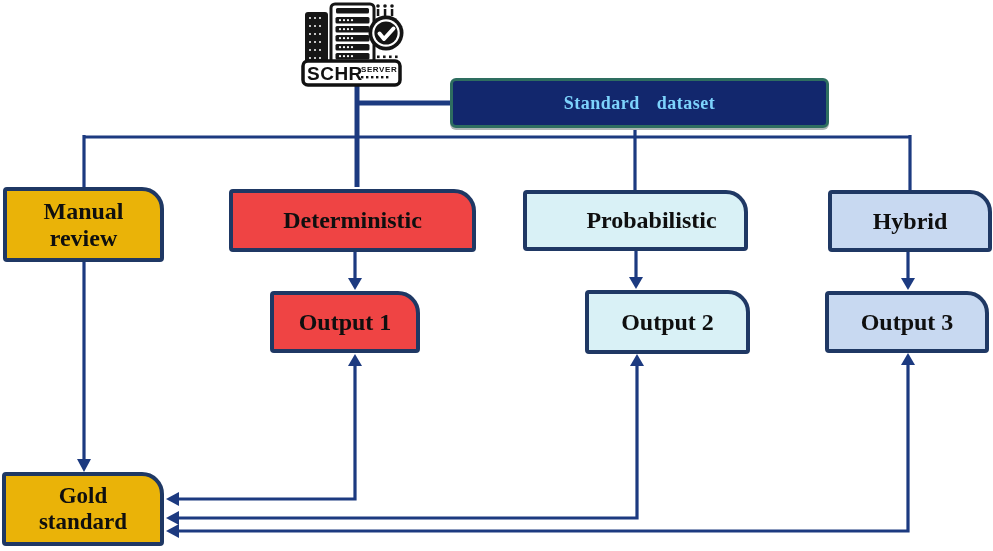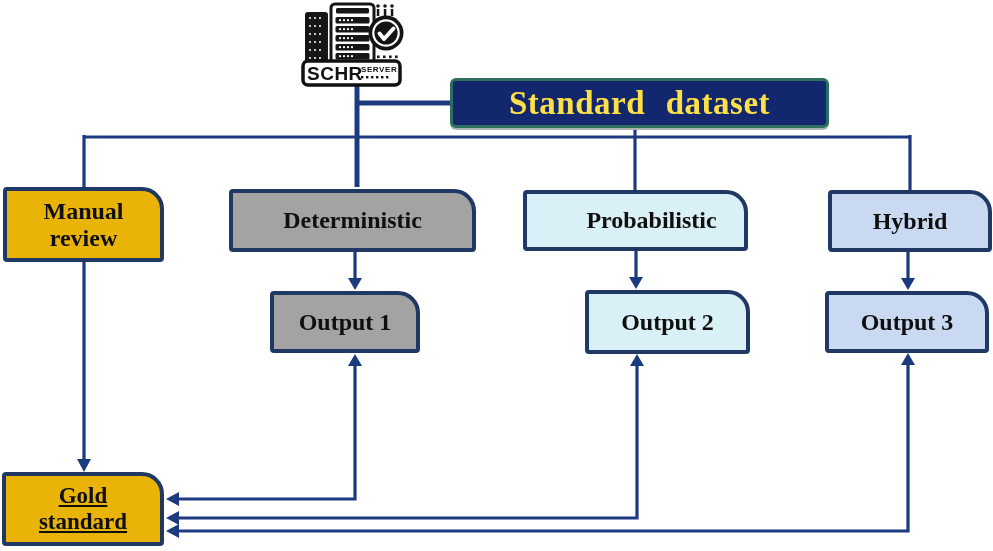--- a/index.html
+++ b/index.html
@@ -5,36 +5,36 @@
   html,body{margin:0;padding:0;background:#ffffff;}
   #canvas{position:relative;width:993px;height:551px;background:#ffffff;overflow:hidden;
           font-family:"Liberation Serif","DejaVu Serif",serif;}
   svg{display:block;}
   #edges{position:absolute;left:0;top:0;z-index:1;}
   .node{position:absolute;z-index:2;box-sizing:border-box;
         border:4px solid #1f3864;border-radius:4px 22px 4px 4px;
         display:flex;align-items:center;justify-content:center;
         font-weight:bold;font-size:24px;color:#0f0f0f;text-align:center;line-height:1.12;}
   .fill-gray  {background:#eab308;}
-  .fill-green {background:#a3a3a3;}
+  .fill-green {background:#ef4444;}
   .fill-cyan  {background:#d9f1f6;}
   .fill-blue  {background:#c8d9f1;}
   #node-standard-dataset{position:absolute;z-index:2;left:450px;top:78px;width:379px;height:50px;
         box-sizing:border-box;background:#12276d;border:3px solid #2e6e60;border-radius:6px;
-        display:flex;align-items:center;justify-content:center;color:#fde047;
-        font-weight:bold;font-size:33px;word-spacing:12px;letter-spacing:.5px;
+        display:flex;align-items:center;justify-content:center;color:#7dd3fc;
+        font-weight:bold;font-size:18px;word-spacing:12px;letter-spacing:.5px;
         box-shadow:0 2px 0 rgba(20,40,40,.35);}
   #node-manual-review {left:3px;  top:187px;width:161px;height:75px;}
   #node-deterministic {left:229px;top:189px;width:247px;height:63px;}
   #node-probabilistic {left:523px;top:190px;width:225px;height:61px;padding-left:32px;}
   #node-hybrid        {left:828px;top:190px;width:164px;height:62px;}
   #node-output-1      {left:270px;top:291px;width:150px;height:62px;}
   #node-output-2      {left:553px;top:290px;width:165px;height:64px;margin-left:32px;}
   #node-output-3      {left:825px;top:291px;width:164px;height:62px;}
-  #node-gold-standard {left:2px;  top:472px;width:162px;height:74px;font-size:23px;text-decoration:underline;}
+  #node-gold-standard {left:2px;  top:472px;width:162px;height:74px;font-size:23px;}
   .wrap-narrow{display:inline-block;max-width:122px;}
   .wrap-gold{display:inline-block;max-width:112px;}
   #server-icon{position:absolute;left:298px;top:1px;width:113px;height:86px;z-index:2;}
 </style>
 </head>
 <body>
 
 <div id="canvas">
 
   <svg id="edges" width="993" height="551" viewBox="0 0 993 551">

